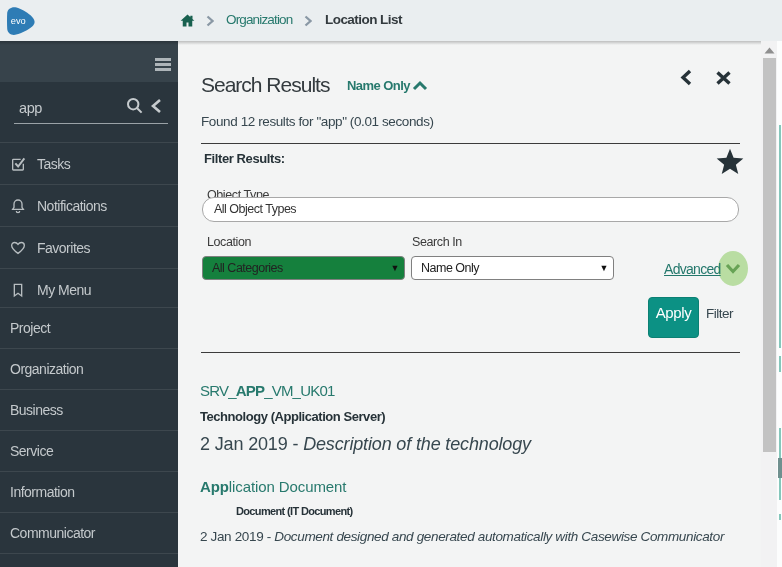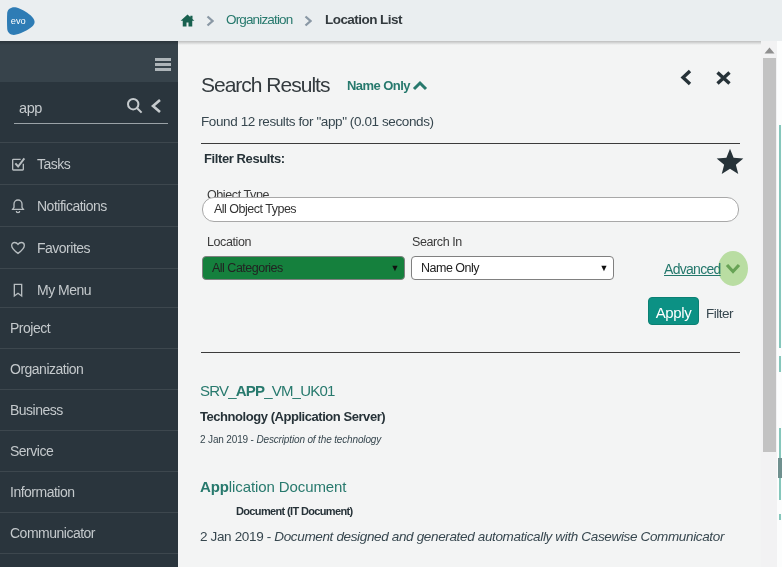--- a/index.html
+++ b/index.html
@@ -127,28 +127,28 @@
 
   <div class="abs" style="left:202px; top:256px; width:203px; height:24px; background:#15803d; border:1px solid #808080; border-radius:4px; line-height:22px; padding-left:9px; font-size:12.5px; letter-spacing:-0.5px; color:#222;">All Categories<span style="position:absolute; right:5px; top:0; font-size:9px; color:#111;">▼</span></div>
   <div class="abs" style="left:411px; top:256px; width:203px; height:24px; background:#fff; border:1px solid #808080; border-radius:4px; line-height:22px; padding-left:9px; font-size:12.5px; letter-spacing:-0.5px; color:#222;">Name Only<span style="position:absolute; right:5px; top:0; font-size:9px; color:#111;">▼</span></div>
 
   <div class="abs" style="left:718px; top:251px; width:30px; height:35px; background:#b9dda2; border-radius:50%;"></div>
   <svg class="abs" style="left:723px; top:261px;" width="20" height="15" viewBox="0 0 20 15">
     <path d="M4 4 L10 10.5 L16 4" fill="none" stroke="#67a355" stroke-width="3.2"></path>
   </svg>
   <div class="abs" style="left:664px; top:261px; font-size:14px; letter-spacing:-0.7px; color:#23776b; text-decoration:underline;">Advanced</div>
 
-  <div class="abs" style="left:648px; top:297px; width:51px; height:28px; background:#0c9184; border:1px solid #0b8073; border-radius:4px; color:#fff; font-size:15px; text-align:center; line-height:29px;">Apply</div>
+  <div class="abs" style="left:648px; top:297px; width:51px; height:41px; background:#0c9184; border:1px solid #0b8073; border-radius:4px; color:#fff; font-size:15px; text-align:center; line-height:29px;">Apply</div>
   <div class="abs" style="left:706px; top:306px; font-size:13.5px; letter-spacing:-0.5px; color:#37474f;">Filter</div>
 
   <div class="abs" style="left:201px; top:352px; width:539px; height:1px; background:#3b3b3b;"></div>
 
   <div class="abs" style="left:200px; top:382px; font-size:15px; letter-spacing:-0.8px; color:#27796d;">SRV_<b>APP</b>_VM_UK01</div>
   <div class="abs" style="left:200px; top:409px; font-size:13px; letter-spacing:-0.45px; font-weight:bold; color:#263238;">Technology (Application Server)</div>
-  <div class="abs" style="left:200px; top:434px; font-size:10px; letter-spacing:-0.15px; color:#37474f;">2 Jan 2019 - <i>Description of the technology</i></div>
+  <div class="abs" style="left:200px; top:434px; font-size:18px; letter-spacing:-0.15px; color:#37474f;">2 Jan 2019 - <i>Description of the technology</i></div>
 
   <div class="abs" style="left:200px; top:478px; font-size:15px; letter-spacing:-0.1px; color:#27796d;"><b>App</b>lication Document</div>
   <div class="abs" style="left:200px; top:505px; font-size:11px; letter-spacing:-0.65px; font-weight:bold; color:#263238;padding-left:36px;">Document (IT Document)</div>
   <div class="abs" style="left:200px; top:529px; font-size:13.5px; letter-spacing:-0.35px; color:#37474f;">2 Jan 2019 - <i>Document designed and generated automatically with Casewise Communicator</i></div>
 
   <div class="abs" style="left:761px; top:41px; width:16px; height:526px; background:#f2f2f3; z-index:7;"></div>
   <svg class="abs" style="left:764px; top:47px; z-index:8;" width="11" height="7" viewBox="0 0 11 7">
     <path d="M0.5 6.5 L5.5 0.5 L10.5 6.5 Z" fill="#8f8f8f"></path>
   </svg>
   <div class="abs" style="left:763px; top:58px; width:13px; height:394px; background:#c2c2c2; z-index:8;"></div>

